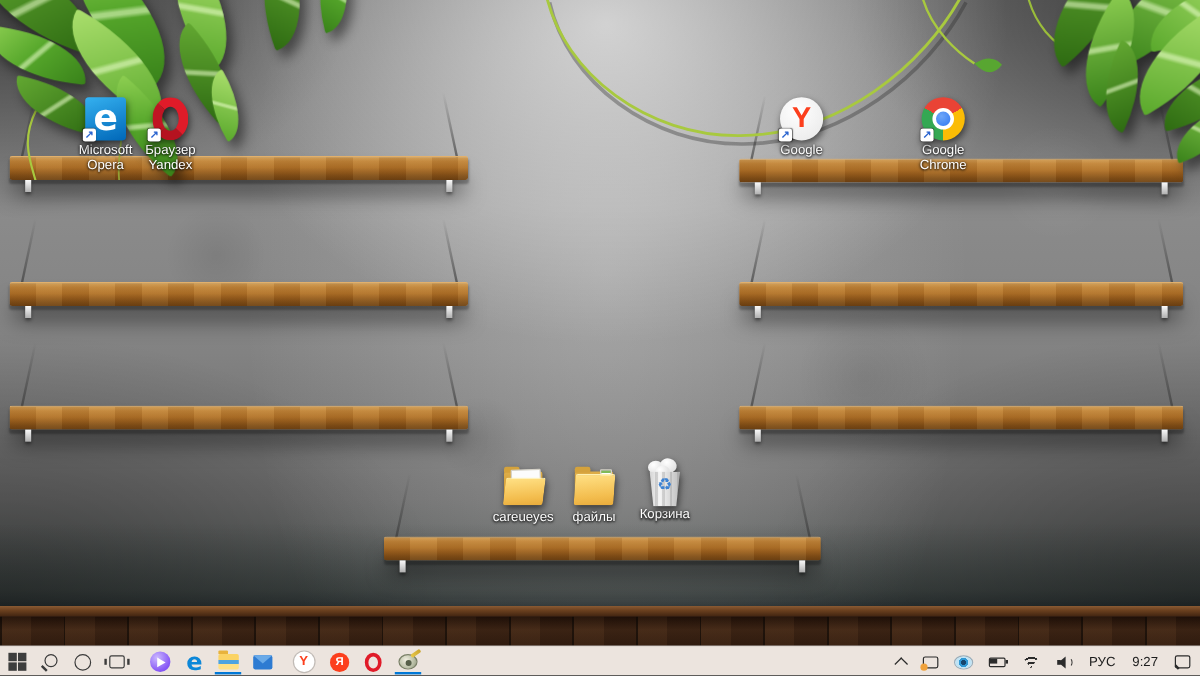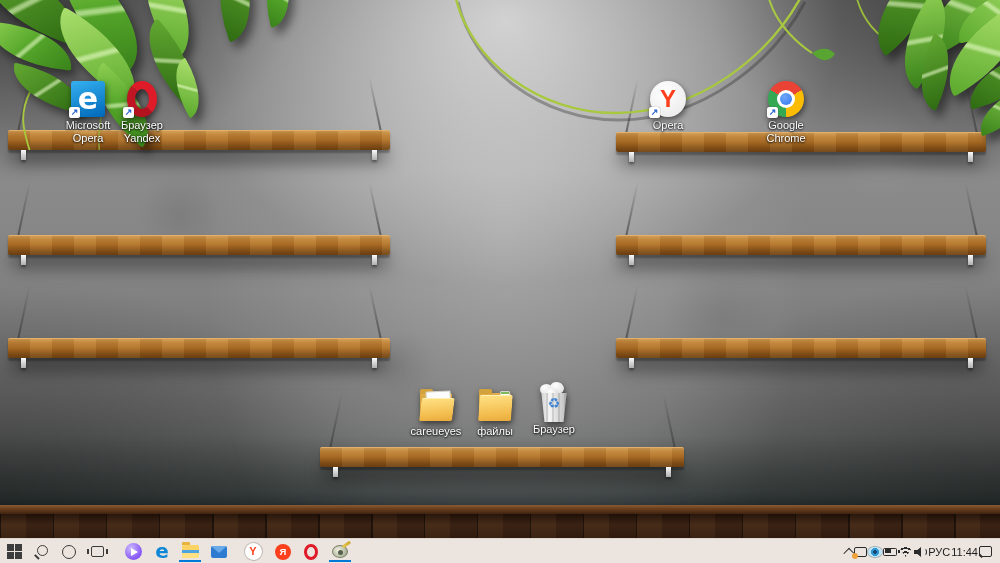--- a/index.html
+++ b/index.html
@@ -157,21 +157,21 @@
     font-size:9.5px;line-height:16px;text-align:center;}
   .t-opera{width:14px;height:16px;border-radius:50%;border:3.5px solid #e01b29;box-sizing:border-box;}
   .t-ceyes{width:16px;height:13px;border-radius:50%;border:1px solid #7a8168;box-sizing:border-box;
     background:radial-gradient(circle at 38% 38%,#f2efe2,#b9bfa6 60%,#8e957c);}
   .t-ceyes::before{content:"";position:absolute;left:5px;top:3.5px;width:5px;height:5px;
     border-radius:50%;background:#57604a;}
   .t-ceyes::after{content:"";position:absolute;right:-4px;top:-3px;width:9px;height:3px;
     border-radius:1px;background:linear-gradient(90deg,#e8c84a,#caa52f);transform:rotate(-35deg);}
 
   
-  .tray{position:absolute;right:8px;top:0;height:25px;display:flex;align-items:center;gap:1px;}
+  .tray{position:absolute;right:8px;top:0;height:25px;display:flex;align-items:center;gap:14px;}
   .tri{position:relative;border:none;background:transparent;padding:0;cursor:pointer;
     display:flex;align-items:center;justify-content:center;}
   .y-chev{display:block;width:7px;height:7px;border-left:1.7px solid #2b2b2b;
     border-top:1.7px solid #2b2b2b;transform:rotate(45deg) translate(1px,1px);}
   .y-mon{display:block;position:relative;width:13px;height:10px;border:1.6px solid #2b2b2b;
     border-radius:2px;box-sizing:border-box;}
   .y-mon::after{content:"";position:absolute;left:-3px;bottom:-3px;width:6px;height:6px;
     border-radius:50%;background:#f0a23c;}
   .y-eye{display:block;width:14px;height:10px;border-radius:50%;
     background:radial-gradient(circle at 50% 50%,#15466e 0 2px,#2f98d4 2px 4px,#bfe3f5 4px);
@@ -311,21 +311,21 @@
     <div class="lbl">Браузер Yandex</div>
   </div>
 
   <div class="dicon" style="left:631px;top:80px">
     <div class="art">
       <div class="circ-yandex">
           <span class="glyph">Y</span>
         </div>
       <span class="sc">↗</span>
     </div>
-    <div class="lbl">Opera</div>
+    <div class="lbl">Google</div>
   </div>
 
   <div class="dicon" style="left:749px;top:80px">
     <div class="art">
       <div class="circ-chrome"></div>
       <span class="sc">↗</span>
     </div>
     <div class="lbl">Google Chrome</div>
   </div>
 
@@ -348,21 +348,21 @@
   </div>
 
   <div class="dicon" style="left:517px;top:384px">
     <div class="art bin">
       <span class="paper1"></span>
         <span class="paper2"></span>
         <span class="paper3"></span>
       <div class="body"></div>
       <span class="glyph">♻</span>
     </div>
-    <div class="lbl">Браузер</div>
+    <div class="lbl">Корзина</div>
   </div>
 
   <div class="taskbar">
     <button class="tb" style="left:0px">
         <span class="ti t-start"></span>
       </button>
     <button class="tb" style="left:27px">
         <span class="ti t-search"></span>
       </button>
     <button class="tb" style="left:55px">
@@ -412,20 +412,20 @@
       <button class="tri">
           <span class="y-wifi"></span>
         </button>
       <button class="tri">
           <span class="y-spk">
             <span class="cone"></span>
             <span class="wave"></span>
           </span>
         </button>
       <span class="lang">РУС</span>
-      <span class="clock">11:44</span>
+      <span class="clock">9:27</span>
       <button class="tri">
           <span class="y-ac"></span>
         </button>
     </div>
   </div>
 
 </div>
 
 </body></html>

